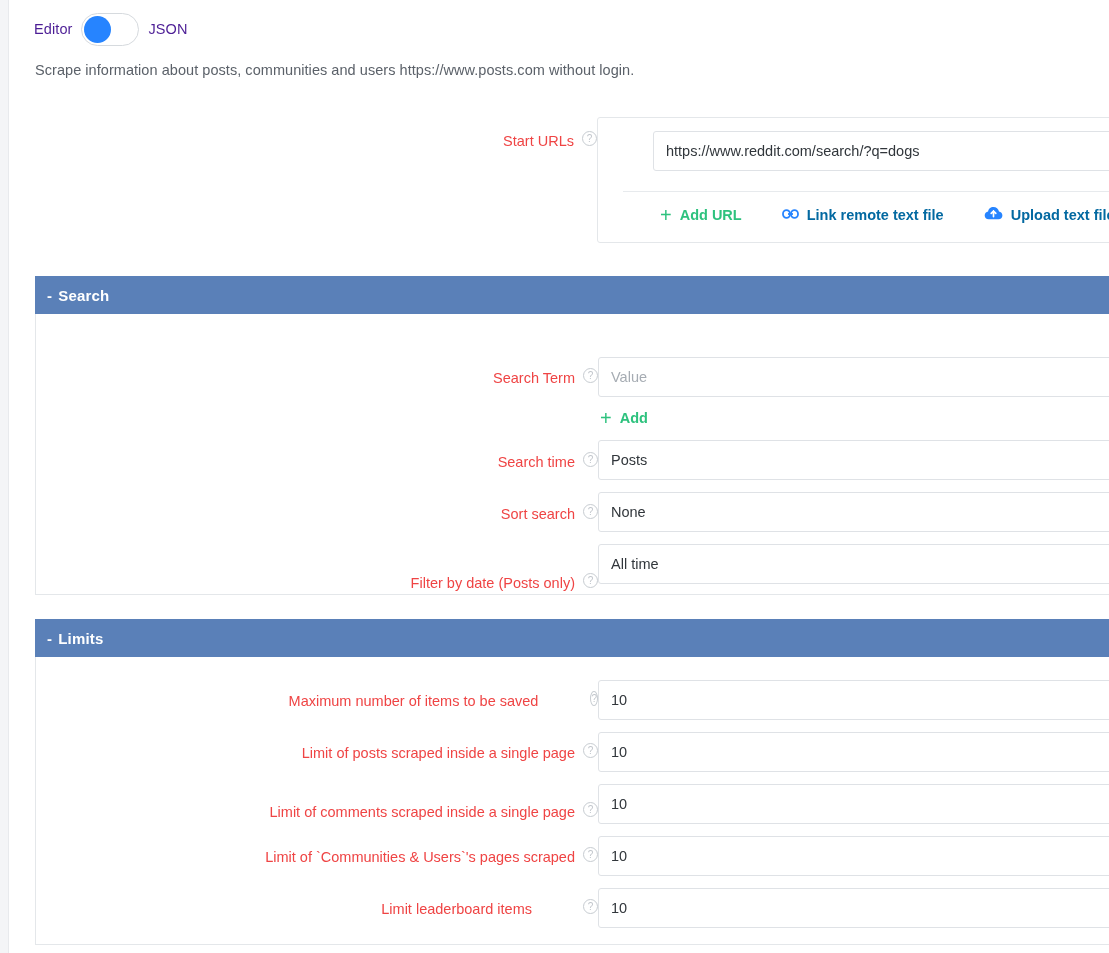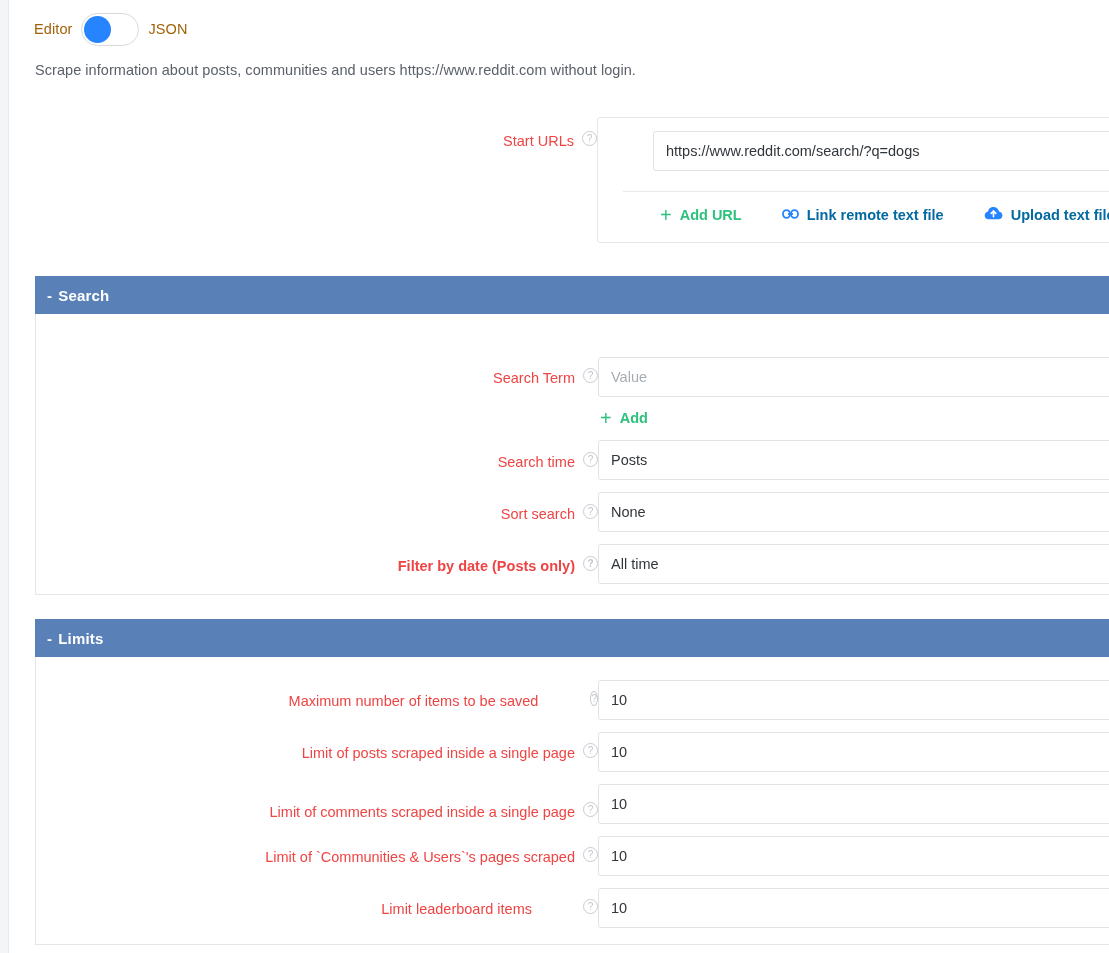--- a/index.html
+++ b/index.html
@@ -36,21 +36,21 @@
   .mode-row {
     position: absolute;
     left: 34px; top: 12px;
     display: flex;
     align-items: center;
     gap: 9px;
     height: 34px;
   }
   .mode-label {
     font-size: 14.5px;
-    color: #a16207;
+    color: #4c1d95;
     letter-spacing: .1px;
   }
   .toggle {
     width: 58px;
     height: 33px;
     border-radius: 17px;
     border: 1px solid #d6dade;
     background: #ffffff;
     position: relative;
     box-sizing: border-box;
@@ -221,21 +221,21 @@
 <div class="page">
 
   <div class="mode-row">
     <span class="mode-label">Editor</span>
     <div class="toggle">
       <div class="knob"></div>
     </div>
     <span class="mode-label">JSON</span>
   </div>
 
-  <div class="description">Scrape information about posts, communities and users https://www.reddit.com without login.</div>
+  <div class="description">Scrape information about posts, communities and users https://www.posts.com without login.</div>
 
   <div class="field-row" style="left:489px; top:131px; width:108px; justify-content:flex-end;">
     <span class="field-label">Start URLs</span>
     <span class="help-icon">?</span>
   </div>
 
   <div class="starturls-card">
     <div class="input-box starturls-input">https://www.reddit.com/search/?q=dogs</div>
     <div class="starturls-divider"></div>
     <div class="url-actions">
@@ -292,21 +292,21 @@
     <span class="help-icon">?</span>
   </div>
   <div class="input-box" style="position:absolute; left:598px; top:440px; width:560px;">Posts</div>
 
   <div class="field-row" style="left:300px; top:504px; width:298px; justify-content:flex-end;">
     <span class="field-label">Sort search</span>
     <span class="help-icon">?</span>
   </div>
   <div class="input-box" style="position:absolute; left:598px; top:492px; width:560px;">None</div>
 
-  <div class="field-row" style="left:300px; top:556px; width:298px; justify-content:flex-end;font-weight:bold;">
+  <div class="field-row" style="left:300px; top:573px; width:298px; justify-content:flex-end;">
     <span class="field-label">Filter by date (Posts only)</span>
     <span class="help-icon">?</span>
   </div>
   <div class="input-box" style="position:absolute; left:598px; top:544px; width:560px;">All time</div>
 
   <div class="panel-header" style="top:619px; width:1100px;">
     <span class="collapse-mark">-</span>
     <span>Limits</span>
   </div>
   <div class="panel" style="top:657px; width:1100px; height:288px;"></div>

